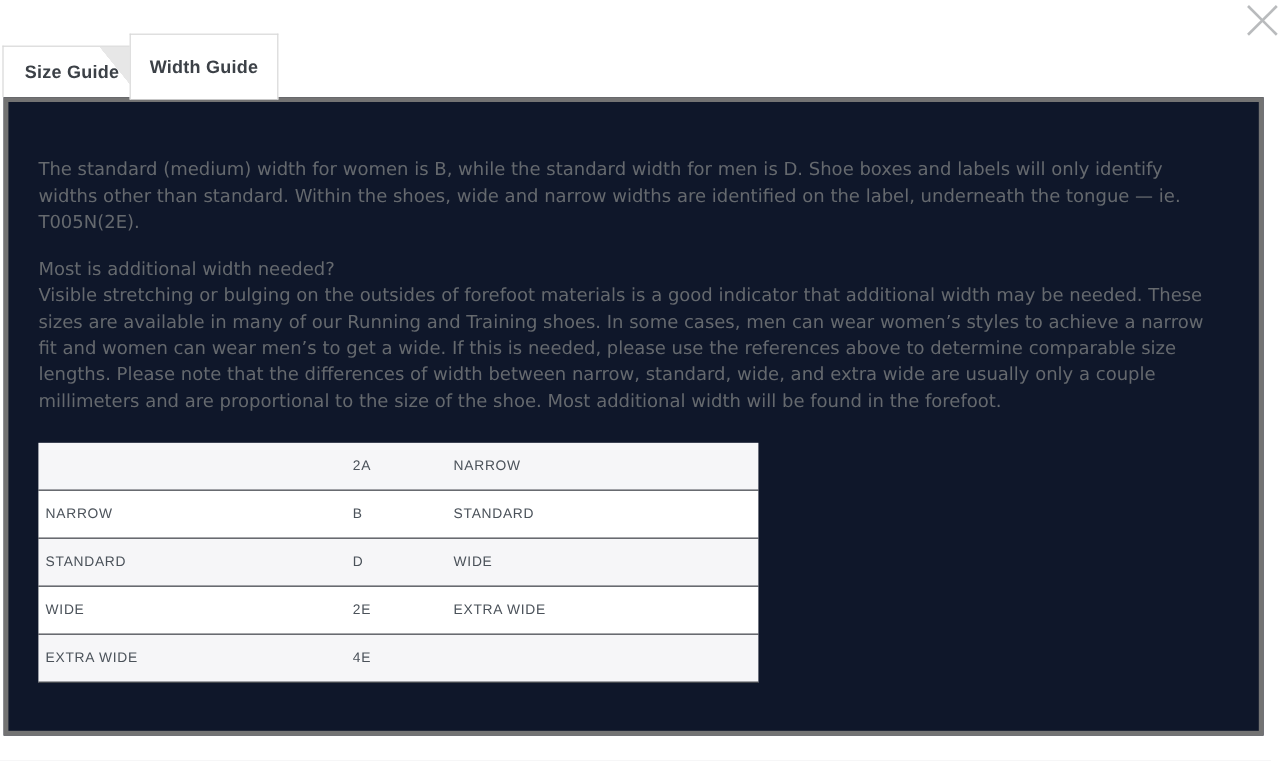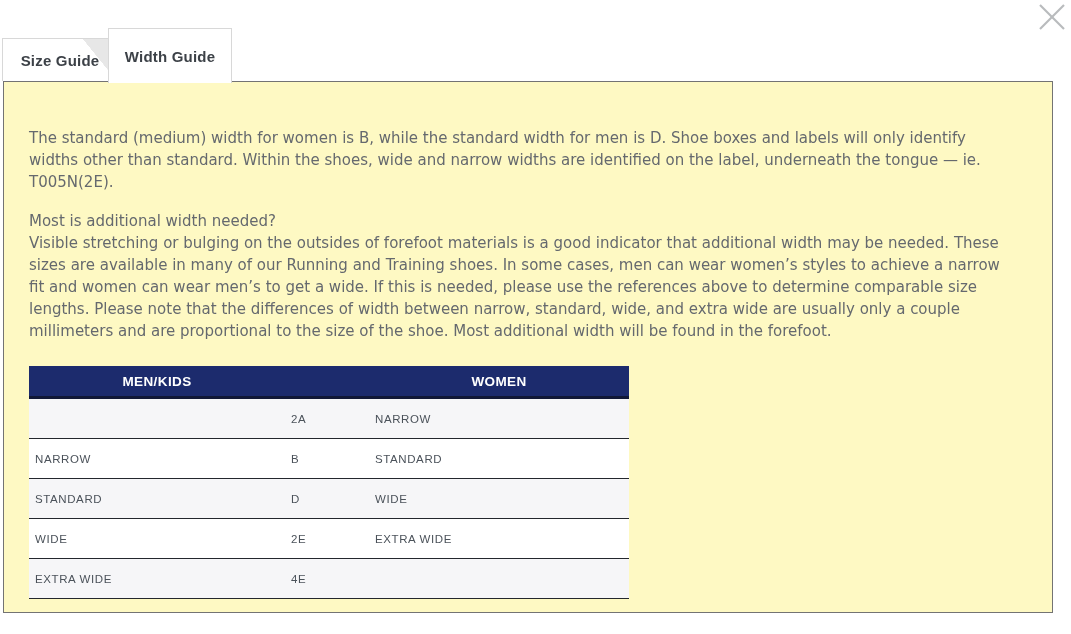--- a/index.html
+++ b/index.html
@@ -29,21 +29,21 @@
     background: linear-gradient(to top right, rgba(232,232,232,0) 49.5%, #e7e7e7 50%);
   }
   .tab.active {
     left: 108px; top: 28px; width: 124px; height: 55px; z-index: 3;
   }
   .tab .tab-label { position: relative; z-index: 2; }
 
   
   .panel {
     position: absolute; left: 3px; top: 81px; width: 1050px; height: 532px;
-    background: #fef9c3; border: 1px solid #737373; z-index: 2;
+    background: #0f172a; border: 4px solid #737373; z-index: 2;
     padding: 45px 42px 0 25px;
   }
 
   .copy { color: #65696e; font-family: "DejaVu Sans", sans-serif; font-size: 15px; line-height: 22px; }
   .para1 { margin-bottom: 17px; }
   .q-line { }
   .para2 { }
 
   
   .wtable { margin-top: 24px; width: 600px; }
@@ -82,25 +82,20 @@
 <div class="tab active">
   <span class="tab-label">Width Guide</span>
 </div>
 
 <div class="panel">
   <p class="copy para1">The standard (medium) width for women is B, while the standard width for men is D. Shoe boxes and labels will only identify widths other than standard. Within the shoes, wide and narrow widths are identified on the label, underneath the tongue — ie. T005N(2E).</p>
   <div class="copy q-line">Most is additional width needed?</div>
   <p class="copy para2">Visible stretching or bulging on the outsides of forefoot materials is a good indicator that additional width may be needed. These sizes are available in many of our Running and Training shoes. In some cases, men can wear women’s styles to achieve a narrow fit and women can wear men’s to get a wide. If this is needed, please use the references above to determine comparable size lengths. Please note that the differences of width between narrow, standard, wide, and extra wide are usually only a couple millimeters and are proportional to the size of the shoe. Most additional width will be found in the forefoot.</p>
 
   <div class="wtable">
-    <div class="thead">
-      <div class="hcell c0">MEN/KIDS</div>
-      <div class="hcell c1"></div>
-      <div class="hcell c2">WOMEN</div>
-    </div>
     <div>
         <div class="trow alt">
           <div class="tcell c0"></div>
           <div class="tcell c1">2A</div>
           <div class="tcell c2">NARROW</div>
         </div>
         <div class="trow">
           <div class="tcell c0">NARROW</div>
           <div class="tcell c1">B</div>
           <div class="tcell c2">STANDARD</div>

